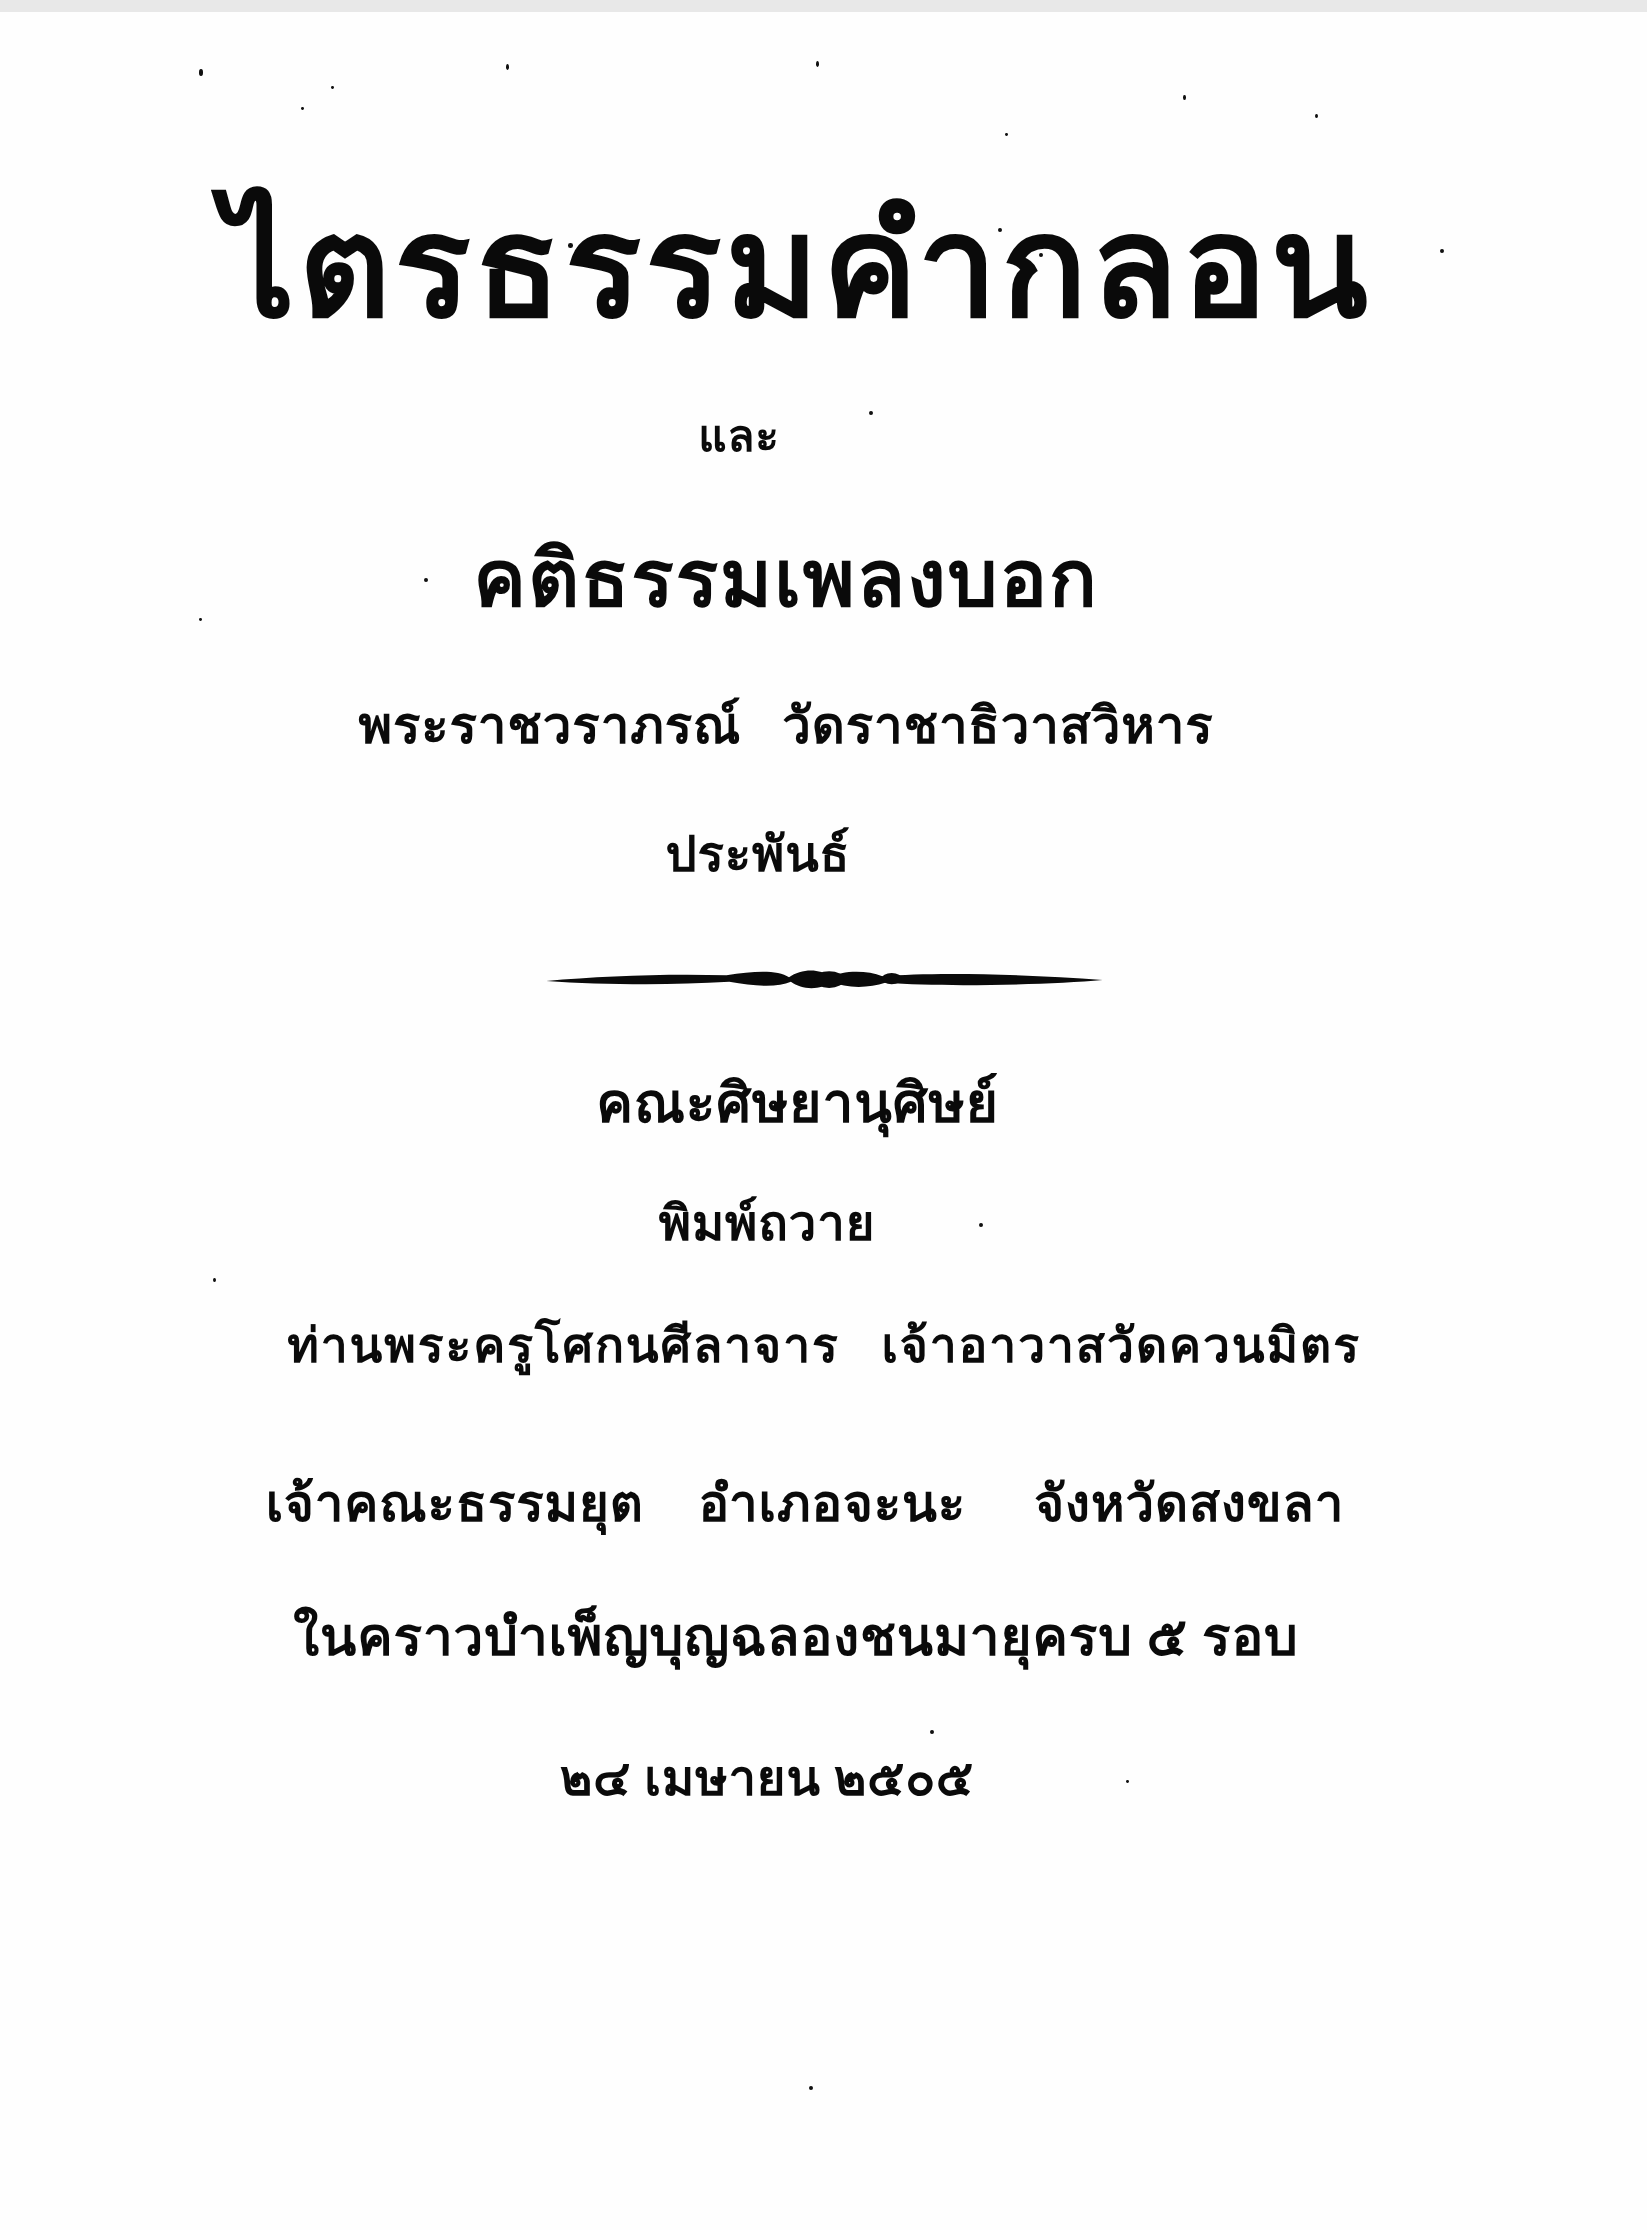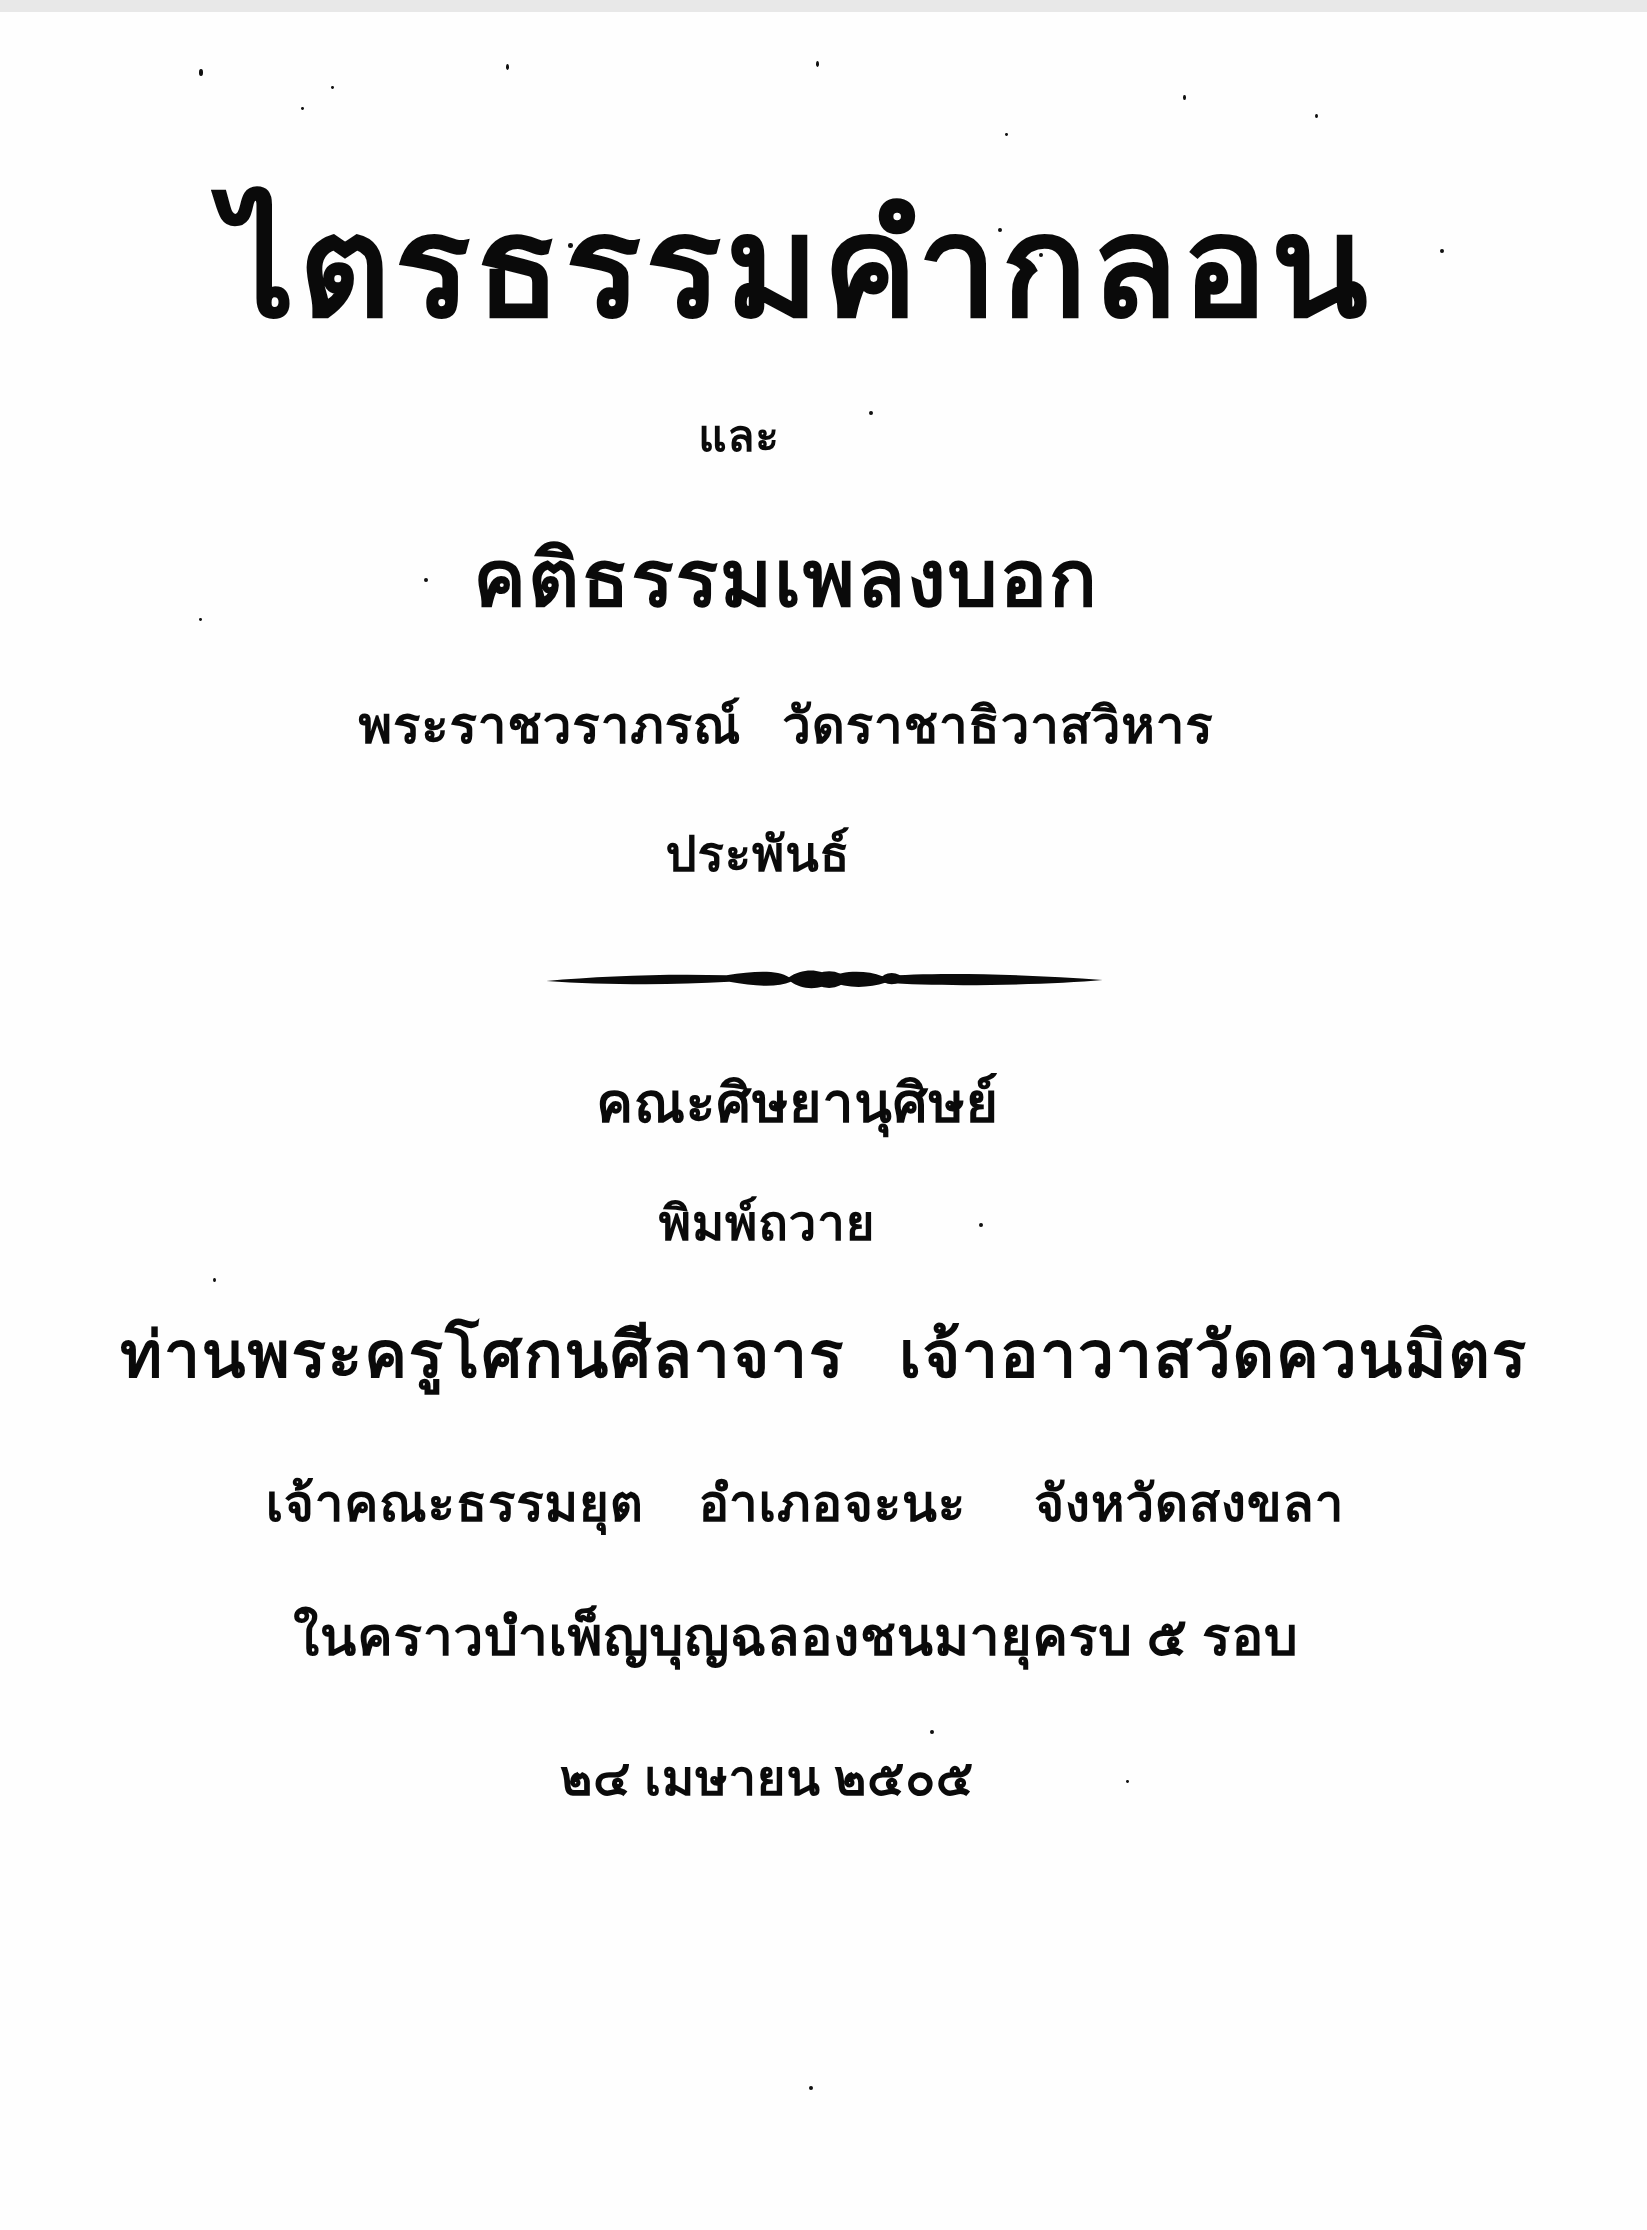--- a/index.html
+++ b/index.html
@@ -28,21 +28,21 @@
     color: #0a0a0a;
     letter-spacing: 0.9px;
   }
   .title-main      { top: 168px;  font-size: 142px; letter-spacing: 3.8px; transform: translateX(-26.5px); }
   .conjunction     { top: 397px;  font-size: 44px;  transform: translateX(-85px); }
   .subtitle        { top: 519px;  font-size: 79px;  letter-spacing: 1.9px; transform: translateX(-38px); }
   .author-line     { top: 683px;  font-size: 51px;  transform: translateX(-38px); }
   .composed-label  { top: 812px;  font-size: 49px;  transform: translateX(-66px); }
   .dedicators      { top: 1058px; font-size: 55px;  transform: translateX(-26.5px); }
   .printed-for     { top: 1181px; font-size: 49px;  transform: translateX(-57px); }
-  .honoree         { top: 1304px; font-size: 64px;  font-weight: 600; letter-spacing: 1.9px; }
+  .honoree         { top: 1304px; font-size: 48px;  font-weight: 600; letter-spacing: 1.9px; }
   .honoree-title   { top: 1461px; font-size: 51px;  transform: translateX(-19px); }
   .occasion        { top: 1592px; font-size: 53px;  transform: translateX(-28px); }
   .pub-date        { top: 1736px; font-size: 49px;  transform: translateX(-57px); }
 
   .divider-wrap {
     position: absolute;
     top: 954px;
     left: 0;
     width: 100%;
     text-align: center;

